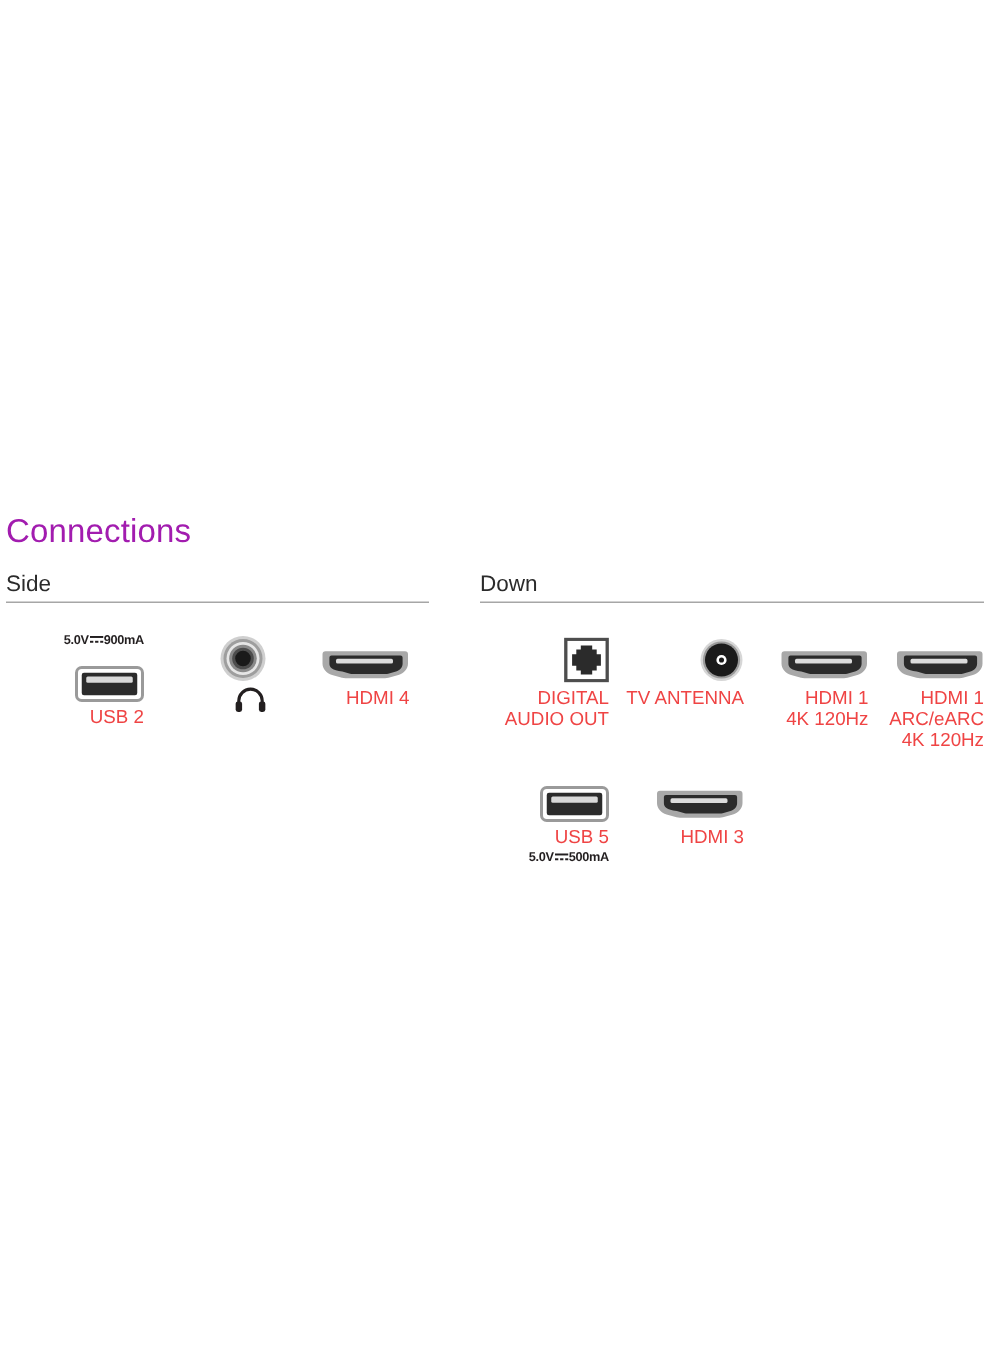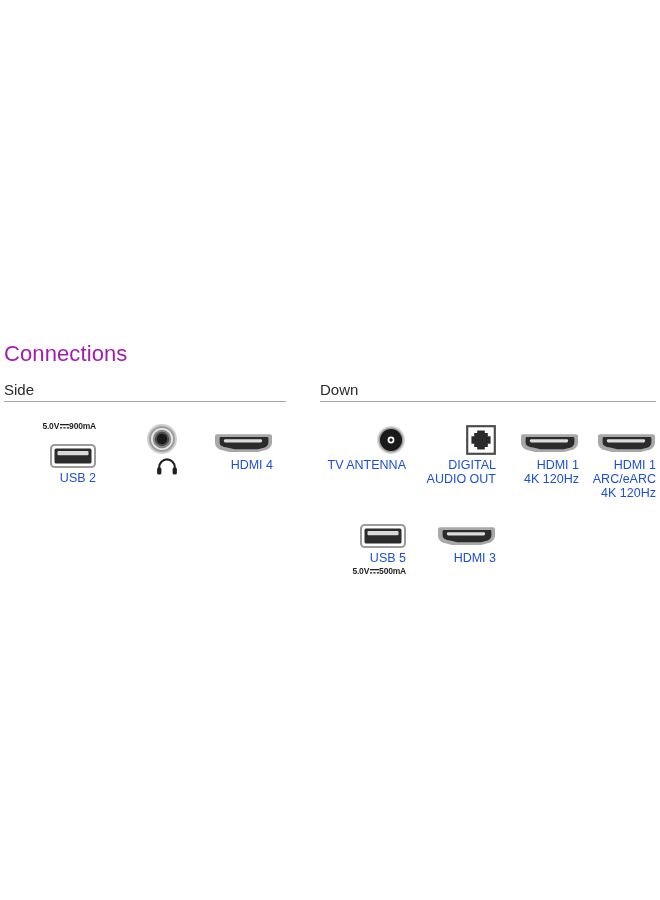--- a/index.html
+++ b/index.html
@@ -60,21 +60,21 @@
   .port-icon {
     display: flex;
     align-items: flex-end;
     justify-content: center;
     height: 34px;
   }
   .port-label {
     text-align: center;
     font-size: 12.5px;
     line-height: 14px;
-    color: #1d4ed8;
+    color: #ef4444;
     white-space: nowrap;
     margin-top: 3px;
   }
   .port-sub {
     text-align: center;
     font-size: 8.5px;
     font-weight: bold;
     line-height: 11px;
     color: #231f20;
     white-space: nowrap;
@@ -169,39 +169,39 @@
 
 <div class="section" id="section-down">
   <div class="section-title">Down</div>
   <div class="section-rule"></div>
 
   <div class="port-row" id="down-row-1">
 
     <div class="port-item">
       <div class="port-icon">
         <svg width="30" height="30" viewBox="0 0 30 30">
+          <rect x="1.2" y="1.2" width="27.6" height="27.6" fill="#ffffff" stroke="#4d4d4d" stroke-width="2.2"></rect>
+          <path d="M11.2 5.4 h7.6 v2.6 h3.0 v3.2 h2.8 v7.6 h-2.8 v3.2 h-3.0 v2.6 h-7.6 v-2.6 h-3.0 v-3.2 h-2.8 v-7.6 h2.8 v-3.2 h3.0 z" fill="#2b2b2b"></path>
+        </svg>
+      </div>
+      <div class="port-label">DIGITAL</div>
+      <div class="port-label" style="margin-top:0;">AUDIO OUT</div>
+    </div>
+
+    <div class="port-item">
+      <div class="port-icon">
+        <svg width="30" height="30" viewBox="0 0 30 30">
           <circle cx="15" cy="15" r="14" fill="#d6d6d6"></circle>
           <circle cx="15" cy="15" r="12.4" fill="#9a9a9a"></circle>
           <circle cx="15" cy="15" r="11" fill="#1a1a1a"></circle>
           <circle cx="15" cy="15" r="3.4" fill="#ffffff"></circle>
           <circle cx="15" cy="15" r="1.7" fill="#1a1a1a"></circle>
         </svg>
       </div>
       <div class="port-label">TV ANTENNA</div>
-    </div>
-
-    <div class="port-item">
-      <div class="port-icon">
-        <svg width="30" height="30" viewBox="0 0 30 30">
-          <rect x="1.2" y="1.2" width="27.6" height="27.6" fill="#ffffff" stroke="#4d4d4d" stroke-width="2.2"></rect>
-          <path d="M11.2 5.4 h7.6 v2.6 h3.0 v3.2 h2.8 v7.6 h-2.8 v3.2 h-3.0 v2.6 h-7.6 v-2.6 h-3.0 v-3.2 h-2.8 v-7.6 h2.8 v-3.2 h3.0 z" fill="#2b2b2b"></path>
-        </svg>
-      </div>
-      <div class="port-label">DIGITAL</div>
-      <div class="port-label" style="margin-top:0;">AUDIO OUT</div>
     </div>
 
     <div class="port-item">
       <div class="port-icon">
         <svg width="60" height="24" viewBox="0 0 60 24">
           <path d="M3 3.2 h54 a2 2 0 0 1 2 2 v6.2 c0 3.4 -2.6 6.6 -6.4 7.6 l-6.6 1.8 a9 9 0 0 1 -2.3 .3 h-26.4 a9 9 0 0 1 -2.3 -.3 l-6.6 -1.8 C4.6 18 2 14.8 2 11.4 V5.2 a2 2 0 0 1 2 -2 z" fill="#a8a8a8"></path>
           <path d="M6 6 h48 a1.4 1.4 0 0 1 1.4 1.4 v4.1 c0 2.3 -1.8 4.5 -4.4 5.2 l-5.2 1.4 a7 7 0 0 1 -1.8 .25 h-21.8 a7 7 0 0 1 -1.8 -.25 l-5.2 -1.4 C8.4 16 6.6 13.8 6.6 11.5 V7.4 A1.4 1.4 0 0 1 8 6 z" fill="#2b2b2b"></path>
           <rect x="11" y="8.2" width="38" height="3.2" rx="1.1" fill="#dcdcdc"></rect>
         </svg>
       </div>

